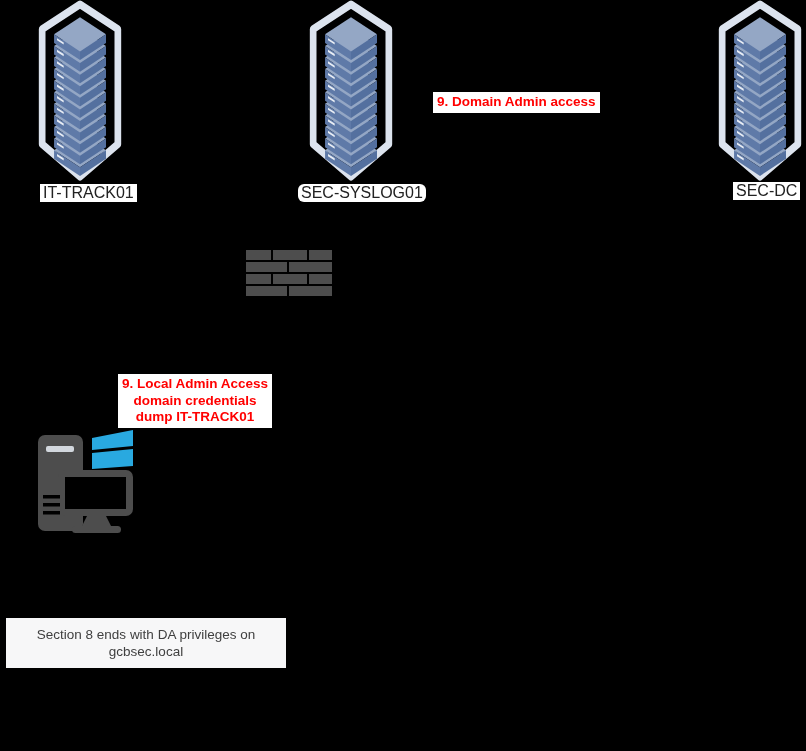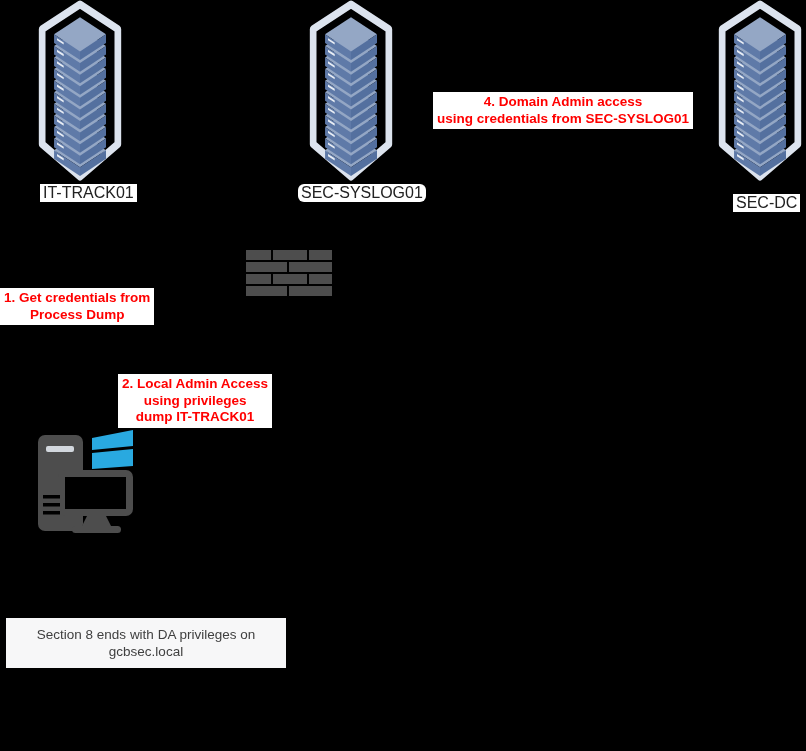--- a/index.html
+++ b/index.html
@@ -95,39 +95,34 @@
   </svg>
   <svg class="abs" style="left:305px;top:0;" width="92" height="182">
     <use href="#sym-server" width="124" height="212" transform="scale(0.742,0.858)"></use>
   </svg>
   <svg class="abs" style="left:714px;top:0;" width="92" height="182">
     <use href="#sym-server" width="124" height="212" transform="scale(0.742,0.858)"></use>
   </svg>
 
   <span class="host-label abs" style="left:40px;top:184px;">IT-TRACK01</span>
   <span class="host-label abs" style="left:298px;top:184px;border-radius:6px;">SEC-SYSLOG01</span>
-  <span class="host-label abs" style="left:733px;top:194px;">SEC-DC</span>
+  <span class="host-label abs" style="left:733px;top:182px;">SEC-DC</span>
 
   <div class="step-label abs" style="left:433px;top:92px;">
-    <span class="line">4. Domain Admin access</span>
-    <span class="line">using credentials from SEC-SYSLOG01</span>
+    <span class="line">9. Domain Admin access</span>
   </div>
 
   <svg class="abs" style="left:246px;top:250px;" width="86" height="46">
     <use href="#sym-firewall"></use>
   </svg>
 
-  <div class="step-label abs" style="left:0px;top:288px;">
-    <span class="line">1. Get credentials from</span>
-    <span class="line">Process Dump</span>
-  </div>
 
   <div class="step-label abs" style="left:118px;top:374px;">
-    <span class="line">2. Local Admin Access</span>
-    <span class="line">using privileges</span>
+    <span class="line">9. Local Admin Access</span>
+    <span class="line">domain credentials</span>
     <span class="line">dump IT-TRACK01</span>
   </div>
 
   <svg class="abs" style="left:30px;top:425px;" width="110" height="112">
     <use href="#sym-workstation"></use>
   </svg>
 
   <div class="note-box abs" style="left:6px;top:618px;">
     <p>Section 8 ends with DA privileges on gcbsec.local</p>
   </div>

